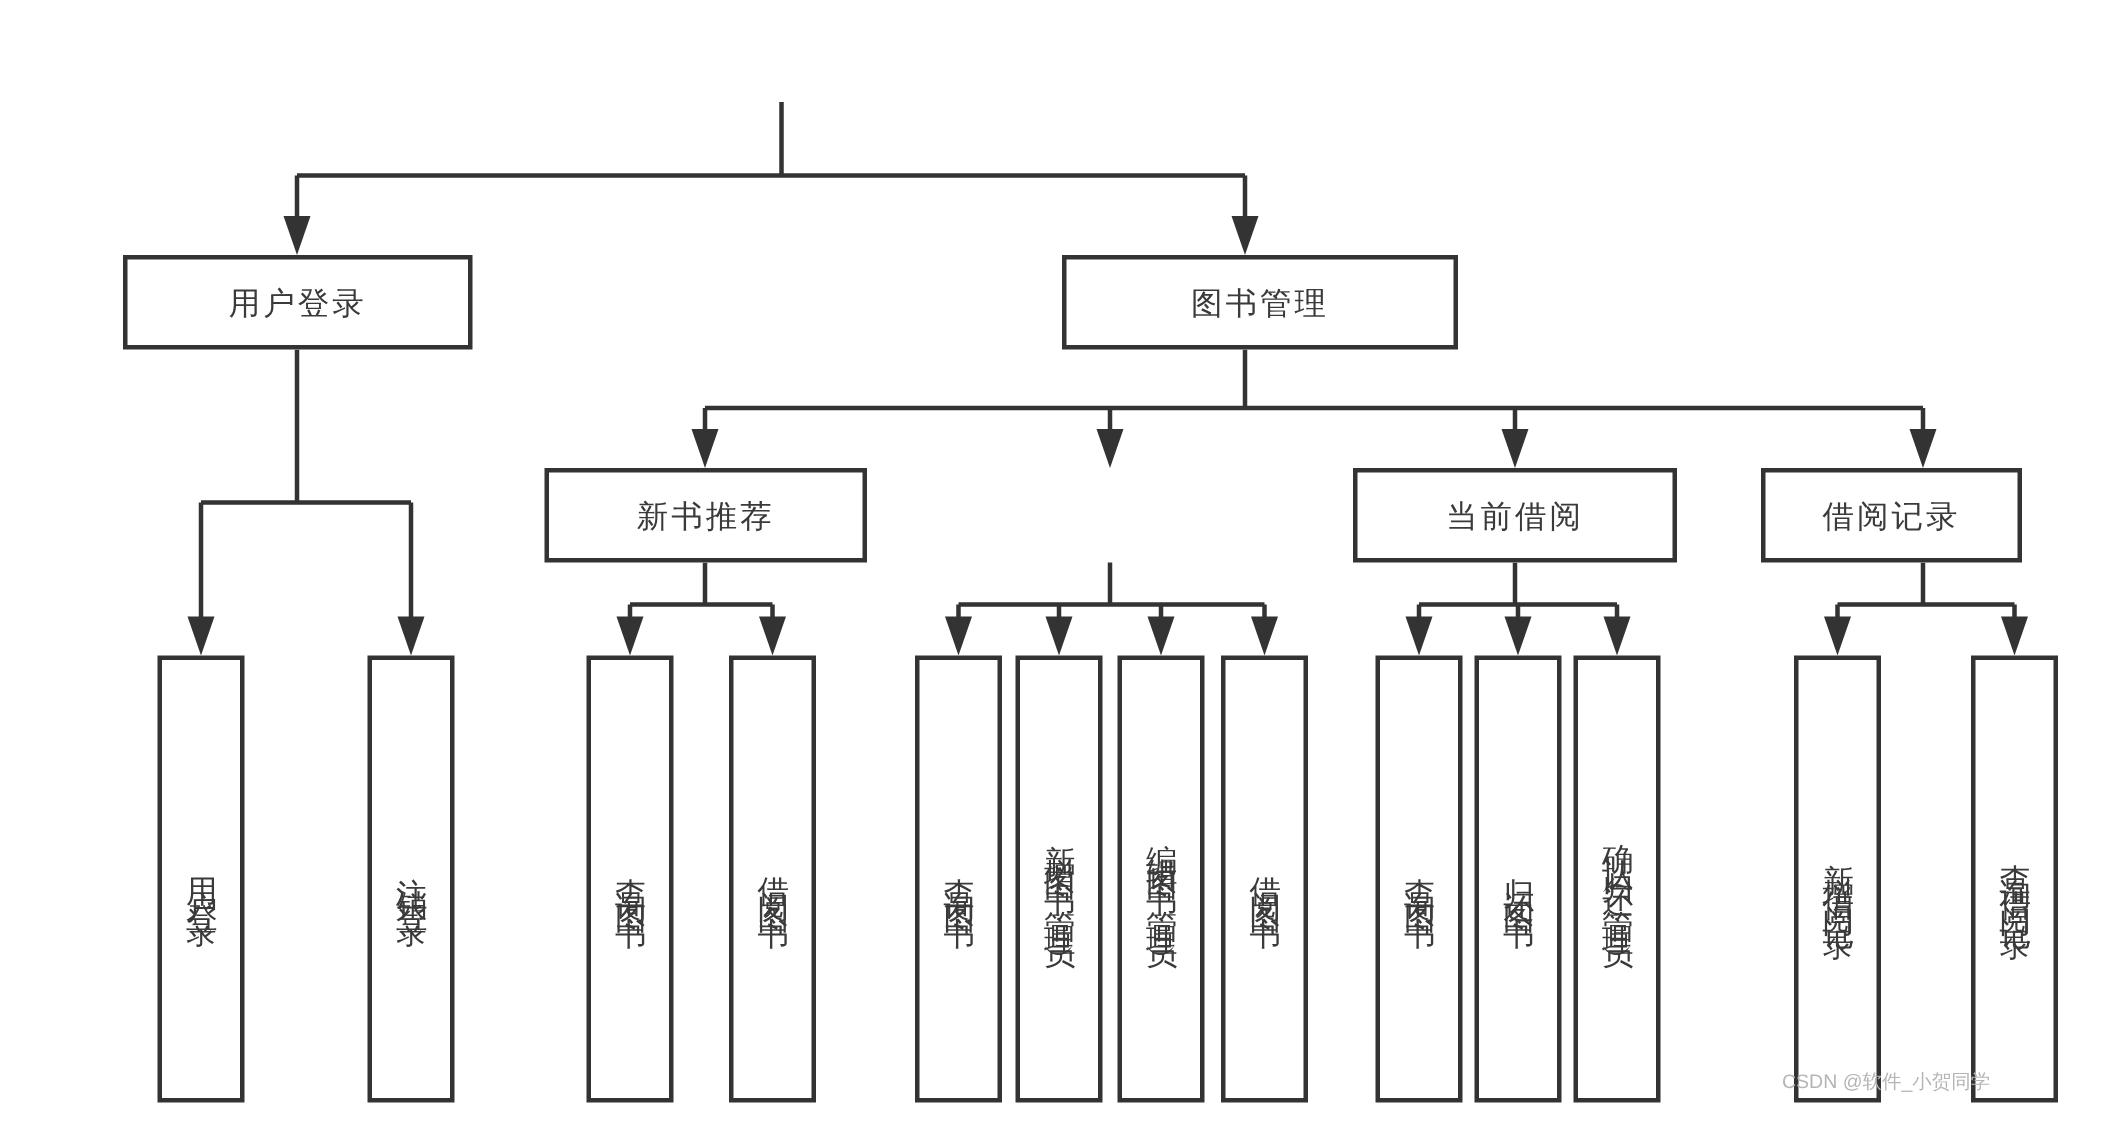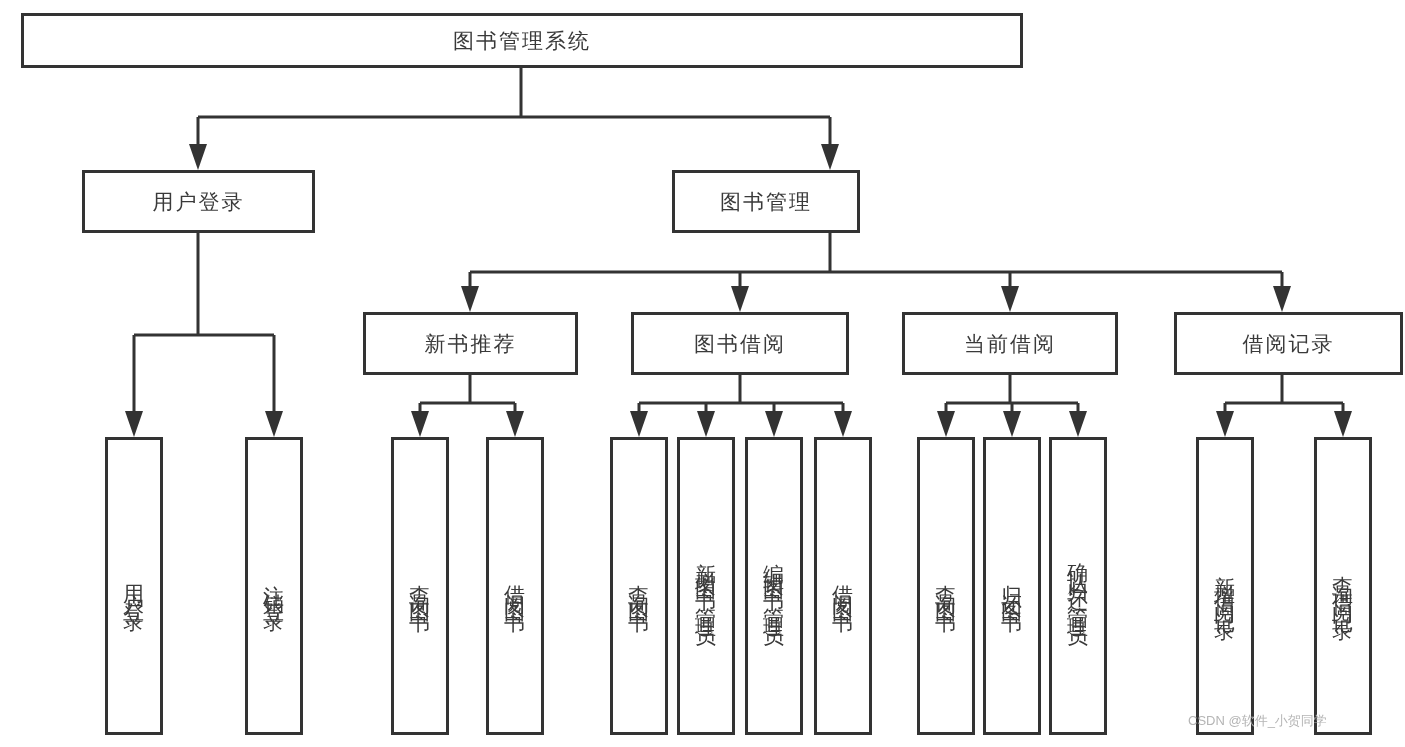--- a/index.html
+++ b/index.html
@@ -101,29 +101,27 @@
       <polygon points="765,411 783,411 774,437"></polygon>
       <polygon points="834,411 852,411 843,437"></polygon>
       <polygon points="937,411 955,411 946,437"></polygon>
       <polygon points="1003,411 1021,411 1012,437"></polygon>
       <polygon points="1069,411 1087,411 1078,437"></polygon>
       <polygon points="1216,411 1234,411 1225,437"></polygon>
       <polygon points="1334,411 1352,411 1343,437"></polygon>
     </g>
   </svg>
 
-  <div class="box root-box h-label">图书管理系统</div>
 
   <div class="box l2-box h-label" style="left:82px; width:233px;">用户登录</div>
-  <div class="box l2-box h-label" style="left:672px; width:188px;">图书管理</div>
+  <div class="box l2-box h-label" style="left:708px; width:264px;">图书管理</div>
 
   <div class="box l3-box h-label" style="left:363px; width:215px;font-family:Liberation Mono, monospace;">新书推荐</div>
-  <div class="box l3-box h-label" style="left:631px; width:218px;">图书借阅</div>
   <div class="box l3-box h-label" style="left:902px; width:216px;">当前借阅</div>
-  <div class="box l3-box h-label" style="left:1174px; width:229px;">借阅记录</div>
+  <div class="box l3-box h-label" style="left:1174px; width:174px;">借阅记录</div>
 
   <div class="box leaf" style="left:105px;">用户登录</div>
   <div class="box leaf" style="left:245px;">注销登录</div>
 
   <div class="box leaf" style="left:391px;">查询图书</div>
   <div class="box leaf" style="left:486px;">借阅图书</div>
 
   <div class="box leaf" style="left:610px;">查询图书</div>
   <div class="box leaf" style="left:677px;">新增图书（管理员）</div>
   <div class="box leaf" style="left:745px;">编辑图书（管理员）</div>

